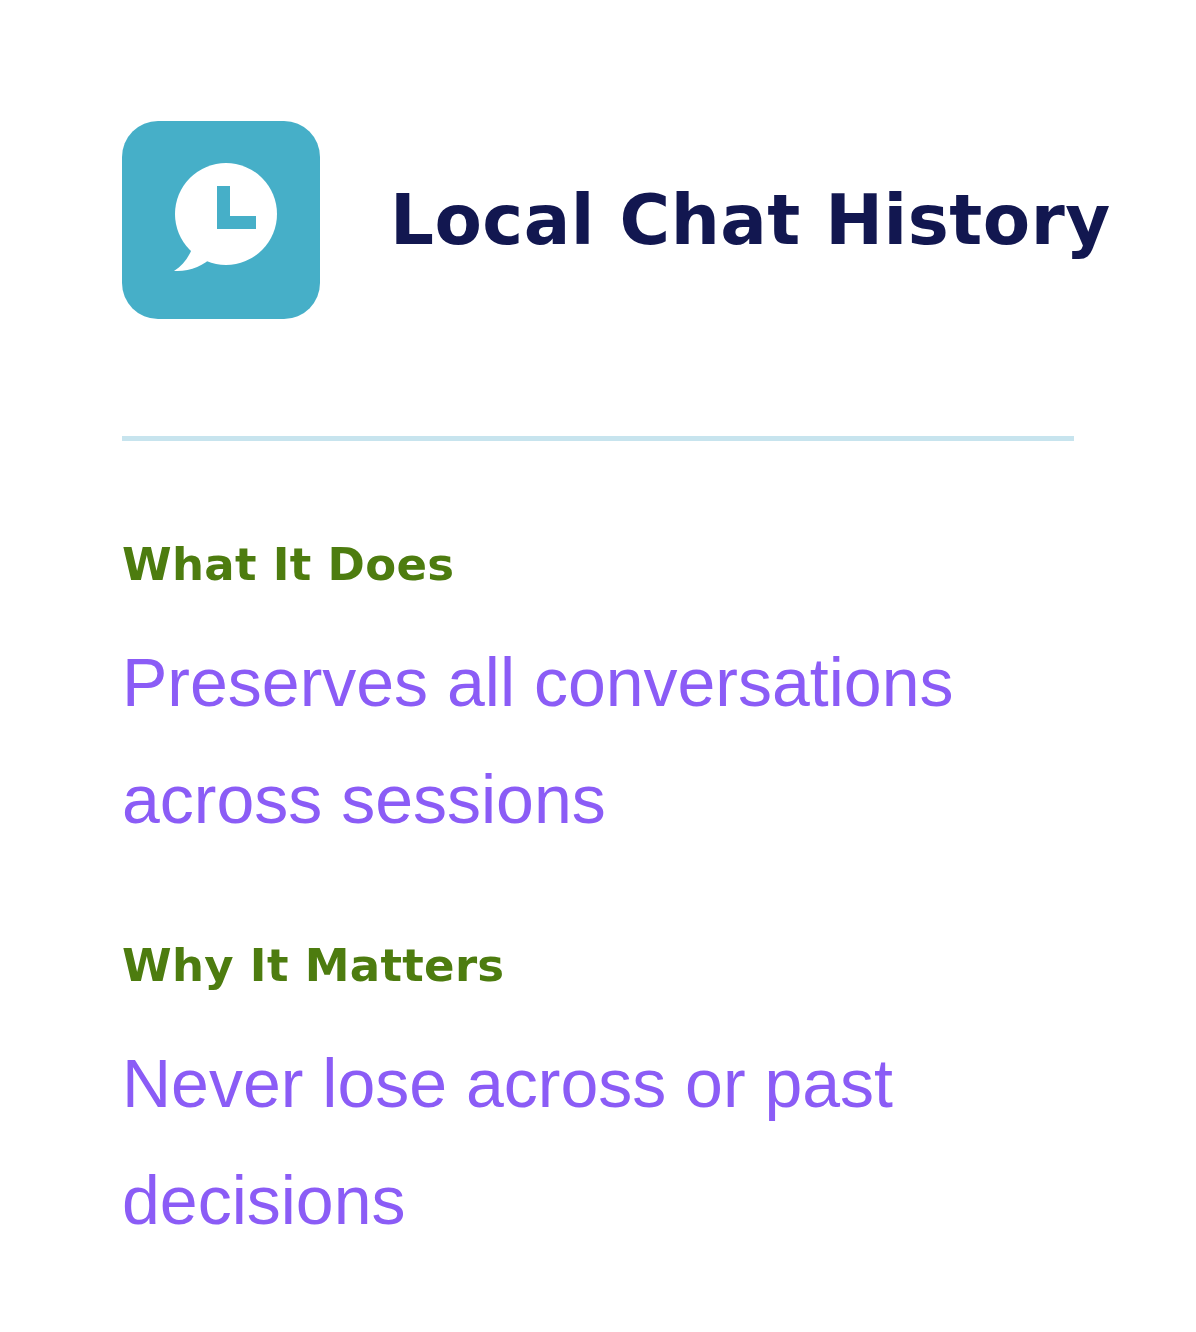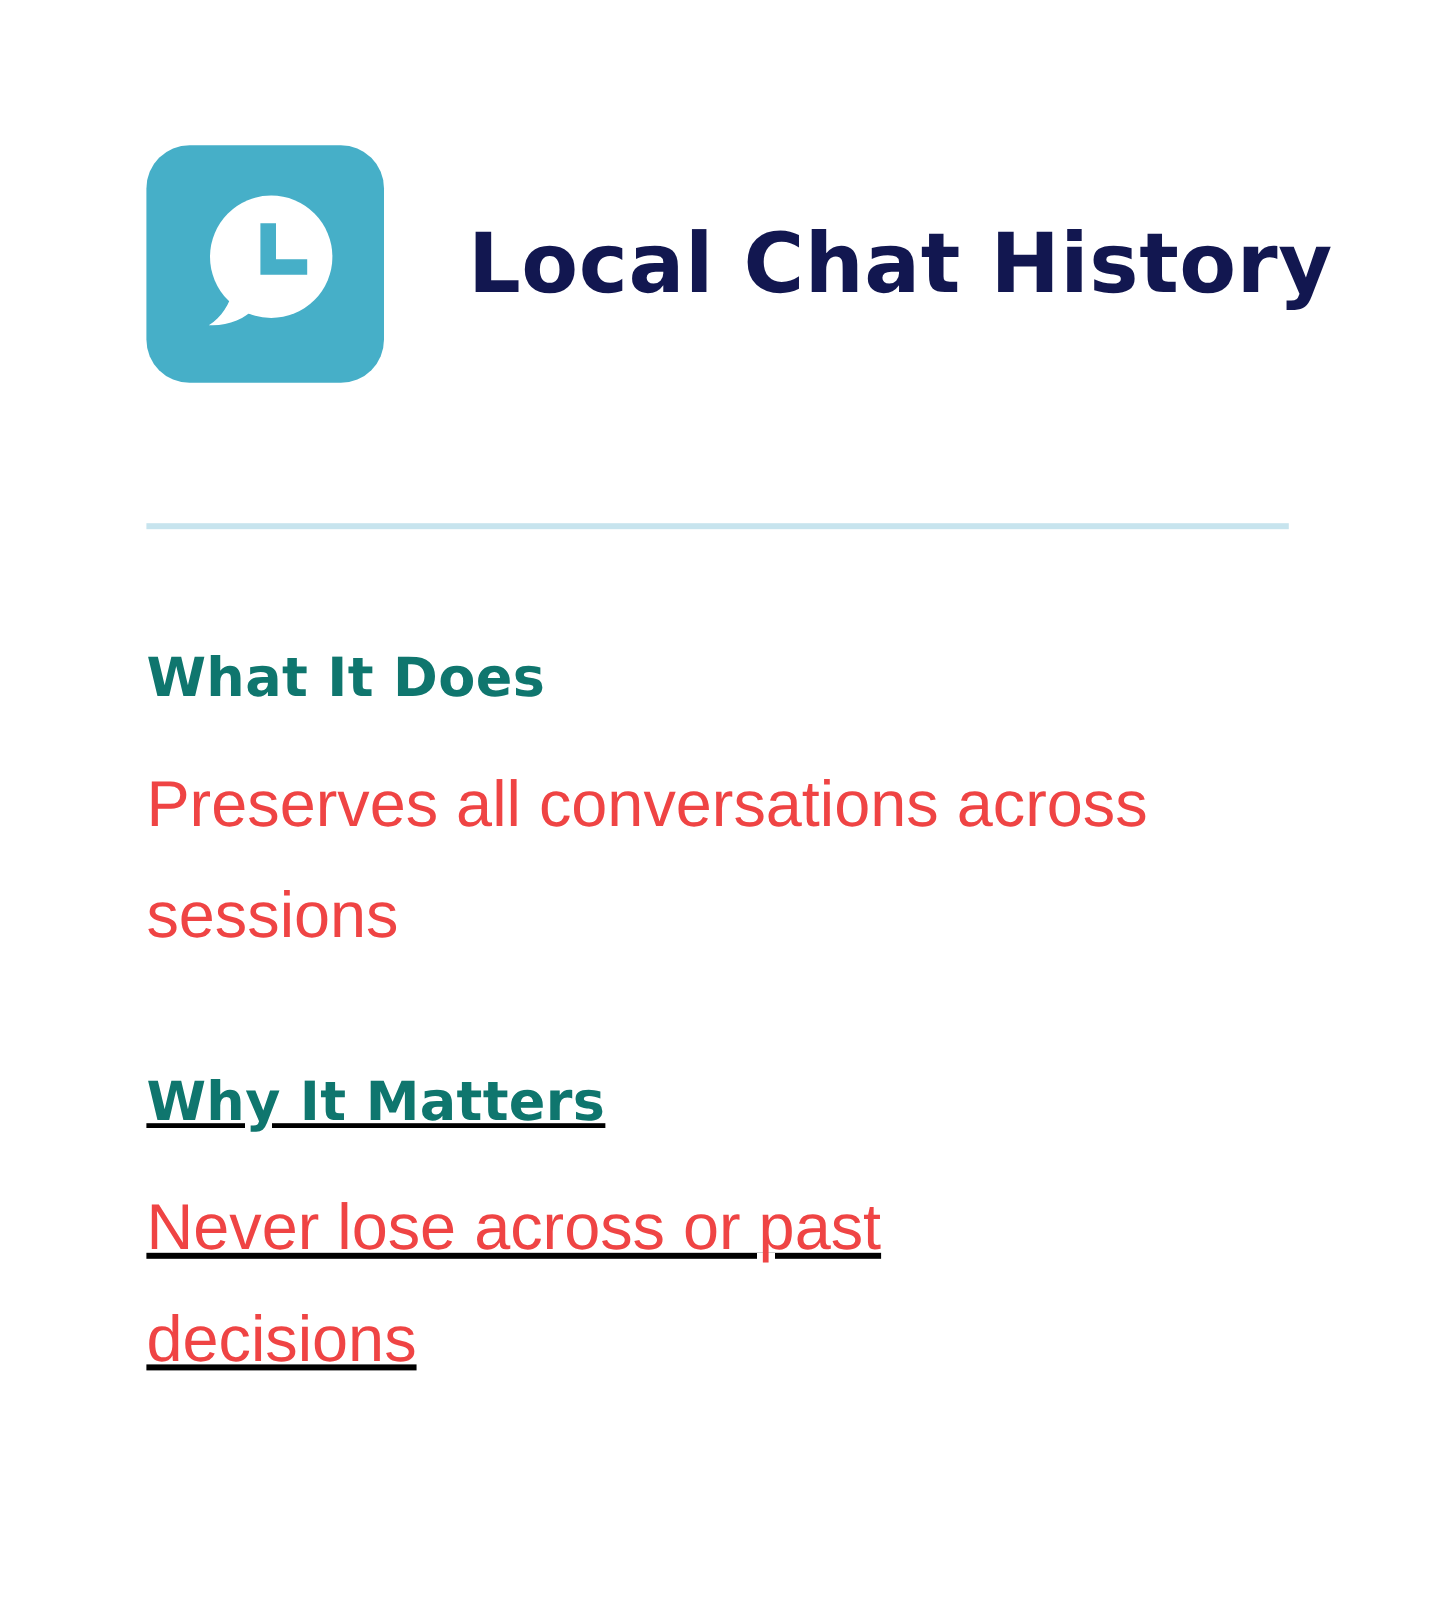--- a/index.html
+++ b/index.html
@@ -65,39 +65,38 @@
     border: 0;
   }
 
   
   .content {
     margin-top: 100px;
   }
 
   .section + .section {
     margin-top: 84px;
-    text-decoration: underline;
   }
 
   .section-heading {
     margin: 0 0 36px 0;
-    color: #0f766e;
+    color: #4d7c0f;
     font-family: "DejaVu Sans", sans-serif;
     font-weight: 700;
     font-size: 45px;
     line-height: 1.05;
     letter-spacing: 0.3px;
   }
 
   .section-body {
     margin: 0;
-    color: #ef4444;
+    color: #8b5cf6;
     font-family: "Liberation Sans", sans-serif;
     font-weight: 400;
-    font-size: 54px;
+    font-size: 68px;
     line-height: 1.72;
     max-width: 850px;
   }
 </style>
 </head>
 <body>
 
 <div class="card">
 
   <div class="header">

